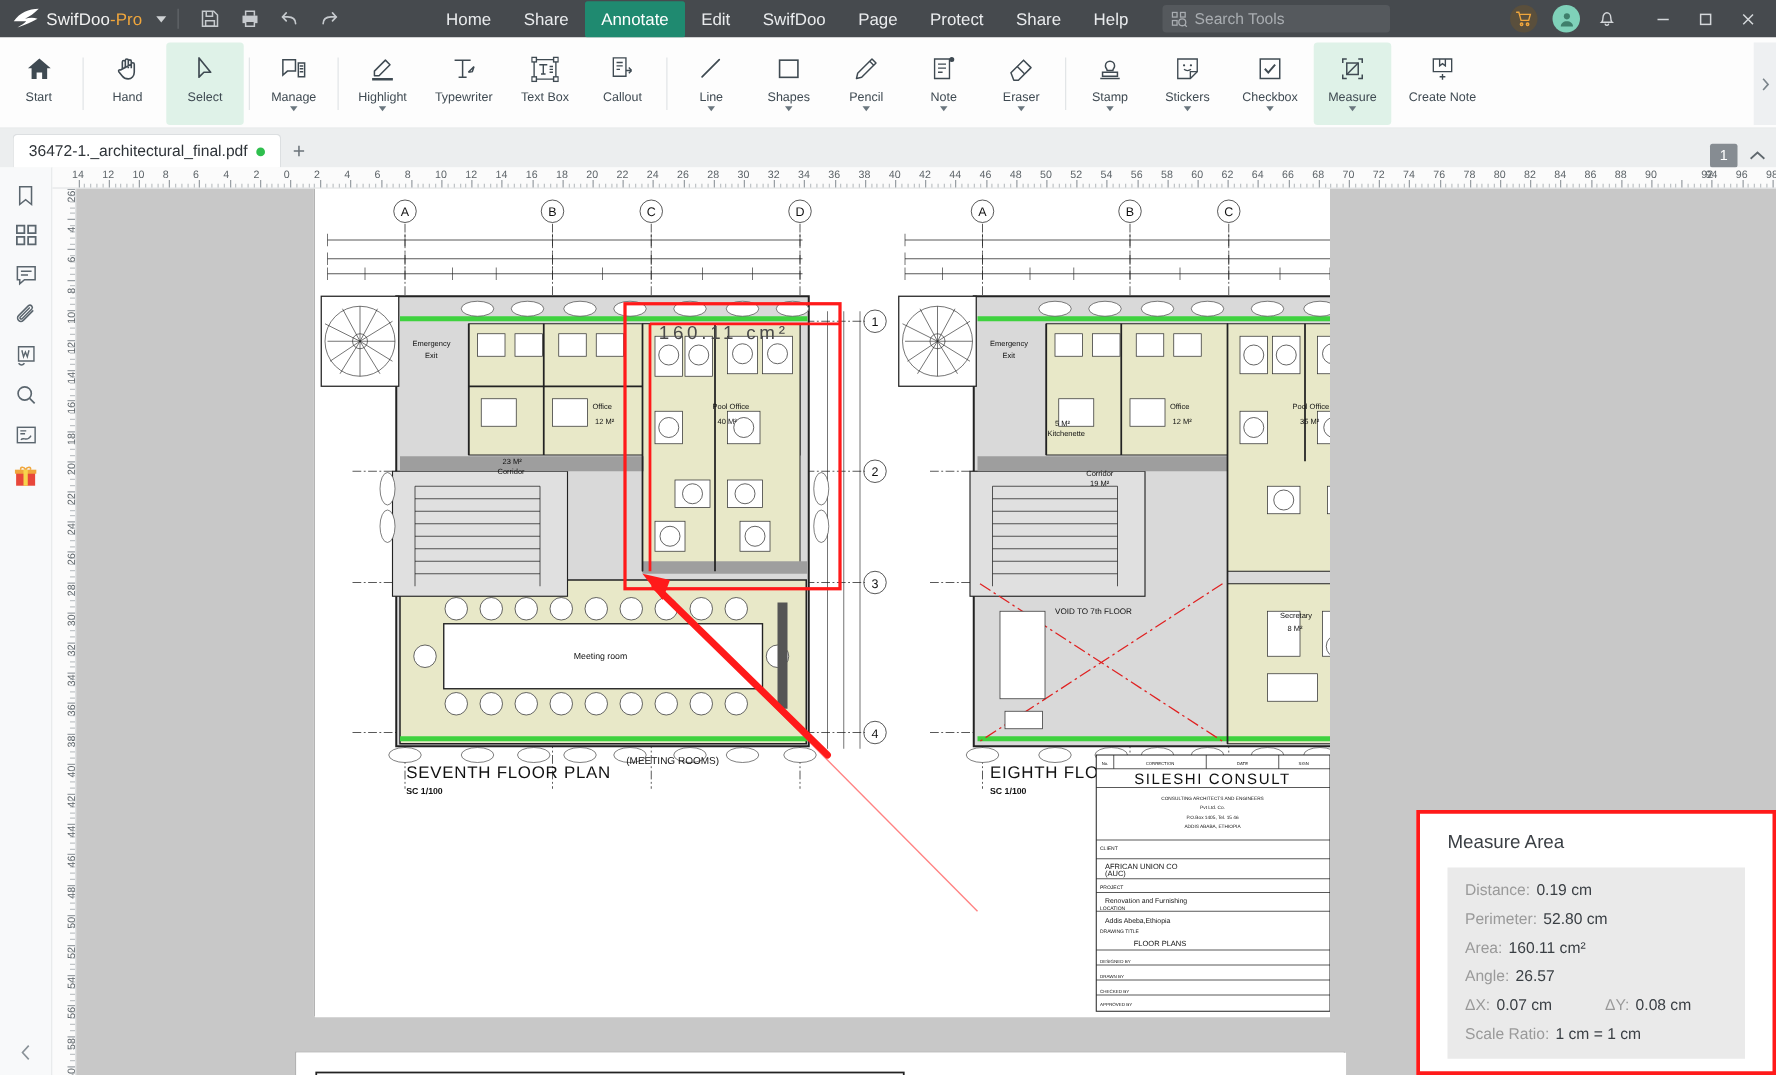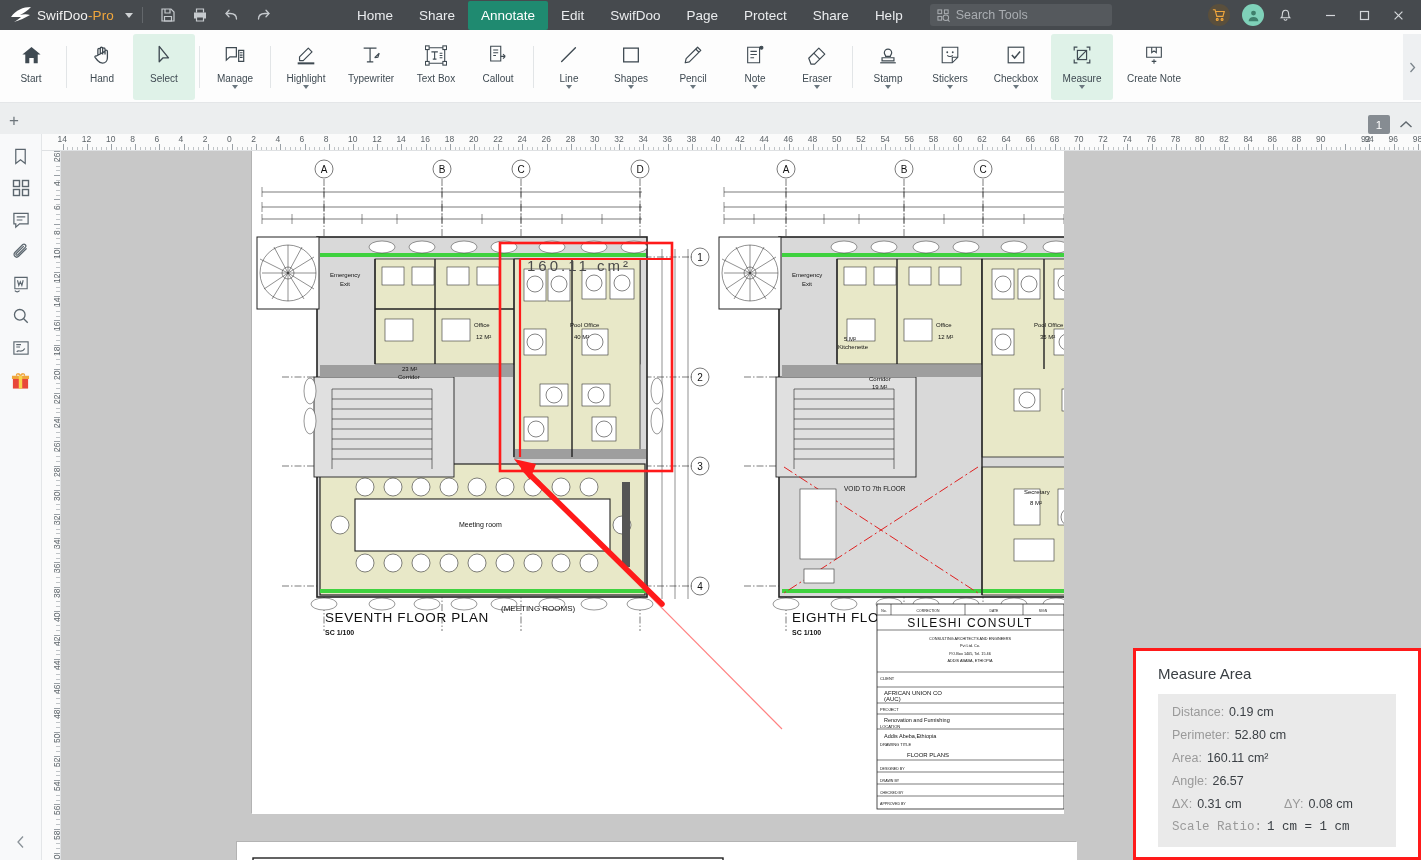--- a/index.html
+++ b/index.html
@@ -139,21 +139,21 @@
   
   .measure-panel {
     position: absolute; left: 1133px; top: 648px; width: 288px; height: 212px;
     background: #ffffff; border: 3px solid #ff1a1a;
   }
   .mp-title { font-size: 15px; color: #3a3f44; padding: 14px 0 0 22px; }
   .mp-box {
     margin: 12px 22px 0 22px; background: #eaeaea; padding: 11px 14px 13px 14px;
   }
   .mp-row { font-size: 12.5px; color: #3a3f44; margin-bottom: 9px; display: flex; }
-  .mp-row:last-child { margin-bottom: 0; font-family: Liberation Mono, monospace; }
+  .mp-row:last-child { margin-bottom: 0; }
   .mp-k { color: #9a9a9a; margin-right: 5px; }
   .mp-v { color: #3a3f44; }
   .mp-d { display: flex; }
   .mp-dx { width: 112px; }
 </style>
 </head>
 <body>
 
 <div class="app">
 
@@ -466,20 +466,24 @@
     </div>
 
     <div class="ribbon-more">
       <svg width="11" height="13" viewBox="0 0 11 13" fill="none" stroke="#7b848b" stroke-width="1.3">
           <path d="M3.5 2l4 4.5-4 4.5"></path>
         </svg>
     </div>
   </div>
 
   <div class="tabstrip">
+    <div class="doctab">
+      <span class="name">36472-1._architectural_final.pdf</span>
+      <span class="dot"></span>
+    </div>
     <div class="newtab">+</div>
     <div class="pagebox">
       <span class="pagenum">1</span>
       <span>
         <svg width="14" height="9" viewBox="0 0 14 9" fill="none" stroke="#60686e" stroke-width="1.4">
             <path d="M1.5 7L7 2l5.5 5"></path>
           </svg>
       </span>
     </div>
   </div>
@@ -1440,21 +1444,21 @@
         <span class="mp-k">Area:</span>
         <span class="mp-v">160.11 cm²</span>
       </div>
       <div class="mp-row">
         <span class="mp-k">Angle:</span>
         <span class="mp-v">26.57</span>
       </div>
       <div class="mp-row">
         <span class="mp-d mp-dx">
           <span class="mp-k">ΔX:</span>
-          <span class="mp-v">0.31 cm</span>
+          <span class="mp-v">0.07 cm</span>
         </span>
         <span class="mp-d">
           <span class="mp-k">ΔY:</span>
           <span class="mp-v">0.08 cm</span>
         </span>
       </div>
       <div class="mp-row">
         <span class="mp-k">Scale Ratio:</span>
         <span class="mp-v">1 cm = 1 cm</span>
       </div>

